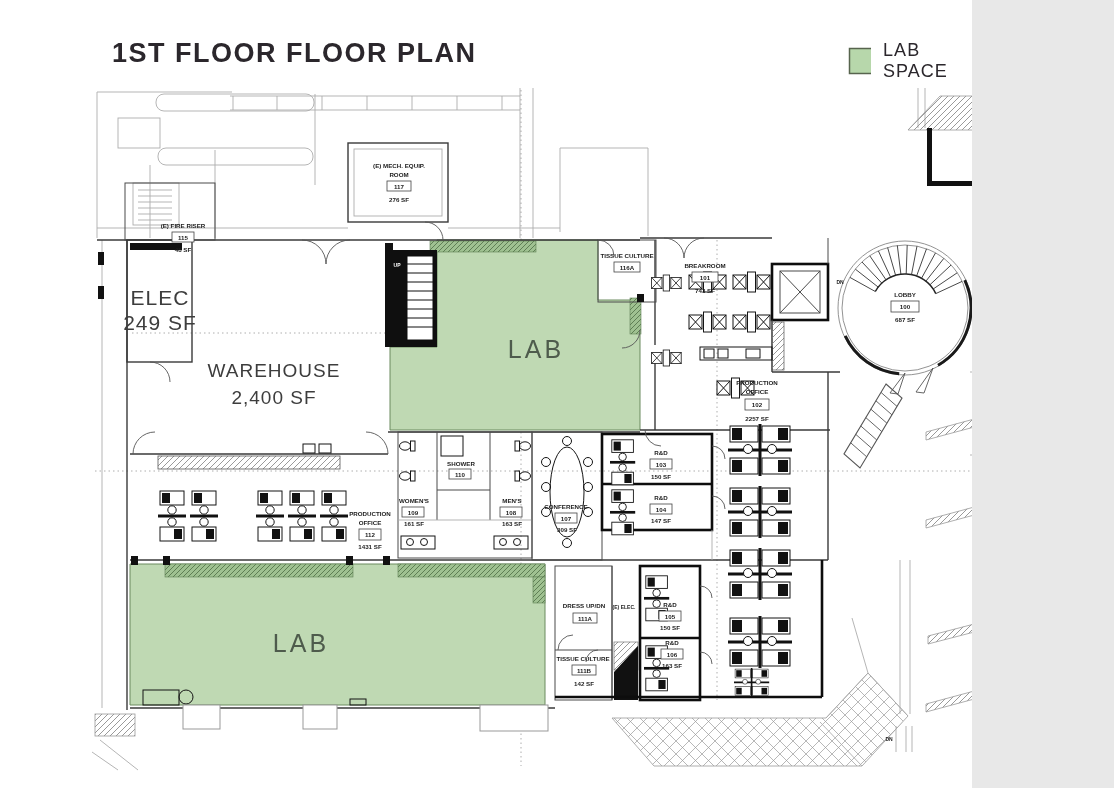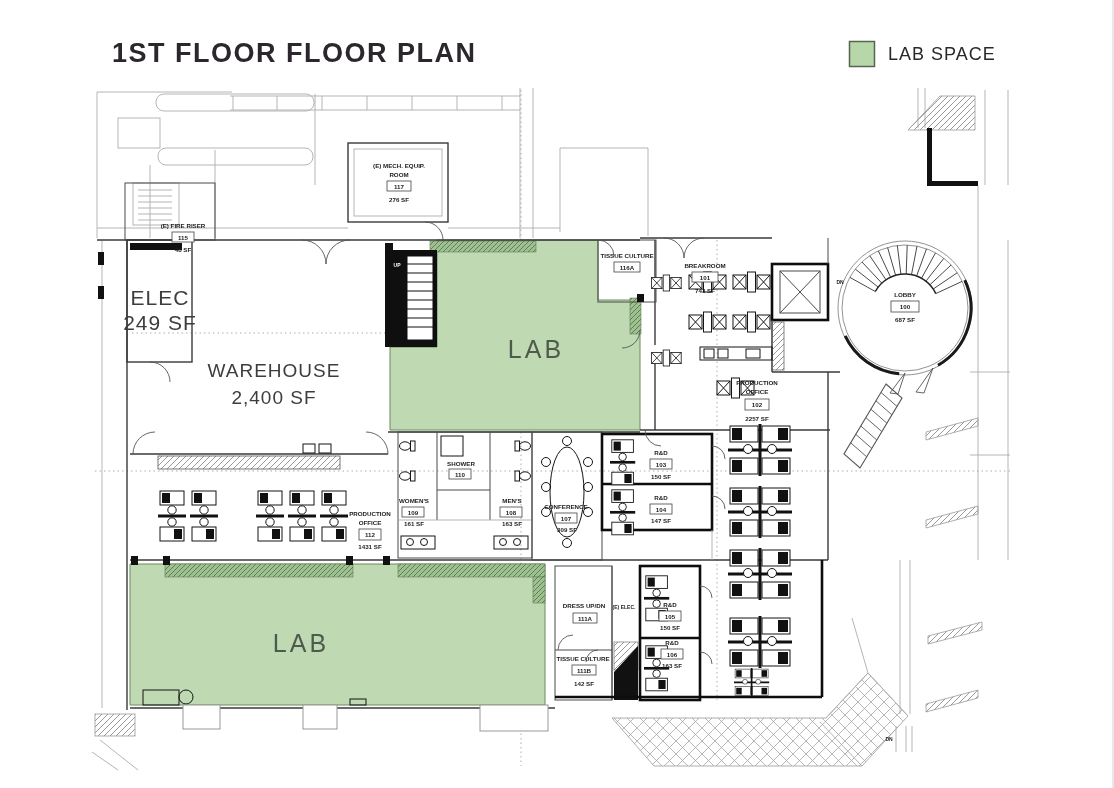--- a/index.html
+++ b/index.html
@@ -1,16 +1,16 @@
 <!DOCTYPE html>
 <html><head>
 <meta charset="utf-8">
 <style>
   html,body{margin:0;padding:0;background:#e8e8e8;}
-  #app{position:relative;width:1112px;height:788px;background:#ffffff;overflow:hidden;
+  #app{position:relative;width:972px;height:788px;background:#ffffff;overflow:hidden;
        font-family:"Liberation Sans",sans-serif;}
   #plan{position:absolute;left:0;top:0;}
   .page-title{position:absolute;left:112px;top:38px;font-size:27px;font-weight:bold;
       letter-spacing:1.5px;color:#2b272c;}
   .legend{position:absolute;left:848px;top:40px;display:flex;align-items:center;gap:12px;}
   .legend-label{font-size:18px;letter-spacing:1px;color:#2b272c;}
   svg text{font-family:"Liberation Sans",sans-serif;}
   .t6{font-size:6.2px;font-weight:bold;fill:#1c1c1c;text-anchor:middle;}
   .t5{font-size:5px;font-weight:bold;fill:#222;text-anchor:middle;}
   .t5w{font-size:5px;font-weight:bold;fill:#ffffff;text-anchor:middle;}

